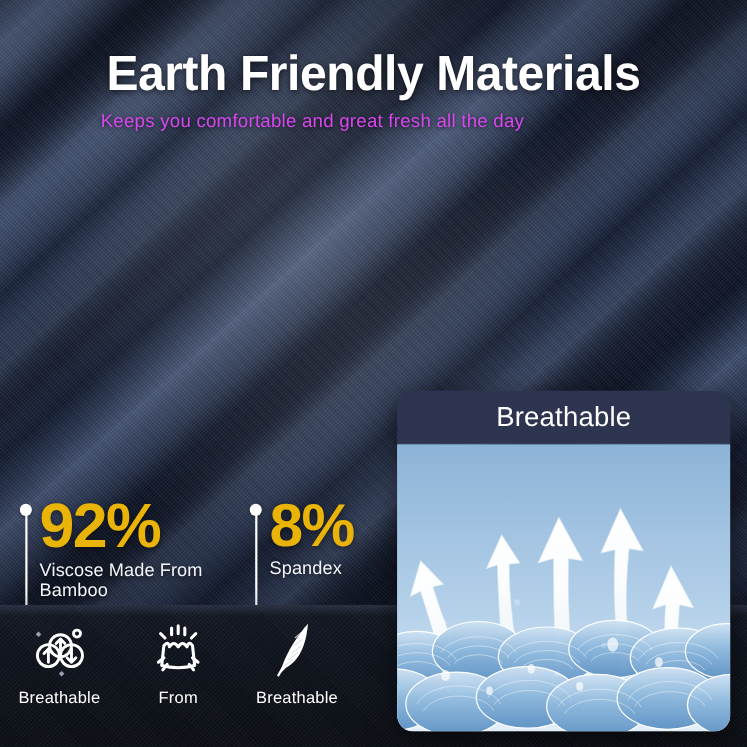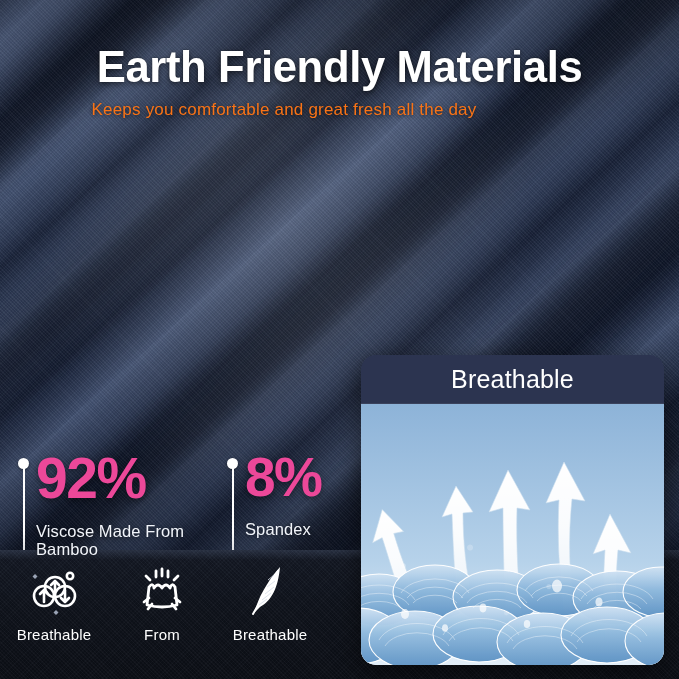--- a/index.html
+++ b/index.html
@@ -76,43 +76,43 @@
   
   .headline{
     position:absolute; top:41px; left:0; width:679px; text-align:center;
     font-size:45px; font-weight:bold; color:#ffffff; letter-spacing:-0.4px;
     font-family:"Liberation Sans", sans-serif;
     text-shadow:0 2px 7px rgba(0,0,0,0.55), 0 0 2px rgba(0,0,0,0.4);
     transform:scaleX(0.97);
   }
   .subtitle{
     position:absolute; top:100px; left:0; width:568px; text-align:center;
-    font-size:17px; color:#f97316; letter-spacing:0.2px;
+    font-size:17px; color:#d946ef; letter-spacing:0.2px;
     text-shadow:0 1px 4px rgba(0,0,0,0.65);
   }
 
   
   .stats{ position:absolute; left:18px; top:452px; display:flex; gap:31px; }
   .stat{ display:flex; align-items:flex-start; }
   .pin{ position:relative; width:11px; height:92px; flex:0 0 11px; margin-top:6px; }
   .pin .dot{
     position:absolute; left:0; top:0; width:11px; height:11px; border-radius:50%;
     background:#ffffff; box-shadow:0 1px 3px rgba(0,0,0,0.5);
   }
   .pin .stick{
     position:absolute; left:4.5px; top:9px; width:2px; height:83px;
     background:linear-gradient(180deg,#ffffff 0%,#ffffff 78%,rgba(255,255,255,0.85) 100%);
   }
   .stat-body{ margin-left:7px; }
   .stat-value{
-    font-size:57px; font-weight:bold; color:#ec4899; line-height:0.94;
+    font-size:57px; font-weight:bold; color:#eab308; line-height:0.94;
     letter-spacing:-1.5px; text-shadow:0 2px 6px rgba(0,0,0,0.45);
   }
   .stat-label{
-    margin-top:16px; font-size:16.5px; color:#f2f5fa; line-height:1.12;
+    margin-top:4px; font-size:16.5px; color:#f2f5fa; line-height:1.12;
     max-width:160px; letter-spacing:0.1px; text-shadow:0 1px 4px rgba(0,0,0,0.6);
   }
   .stat.small .stat-value{ font-size:55px; }
   .stat.small .stat-label{ max-width:120px; }
 
   
   .features{
     position:absolute; left:0; top:560px; width:340px;
     display:flex; align-items:flex-end;
   }

